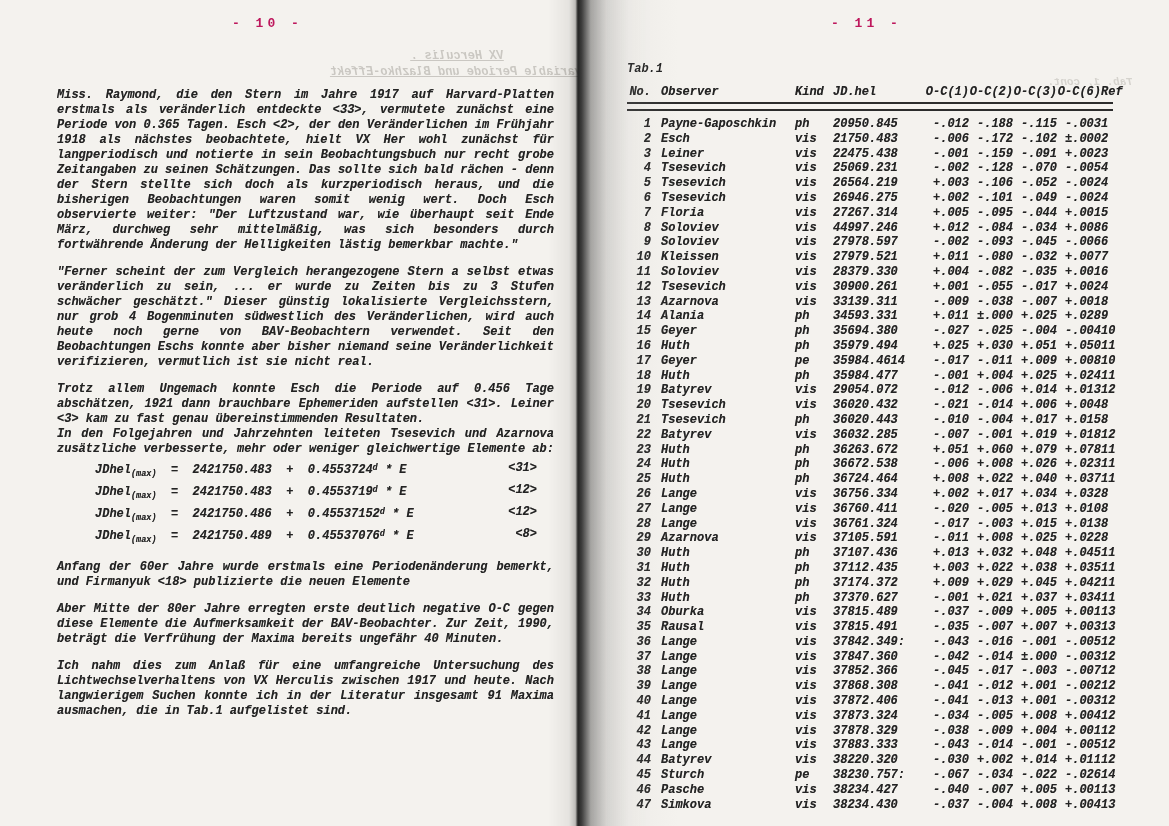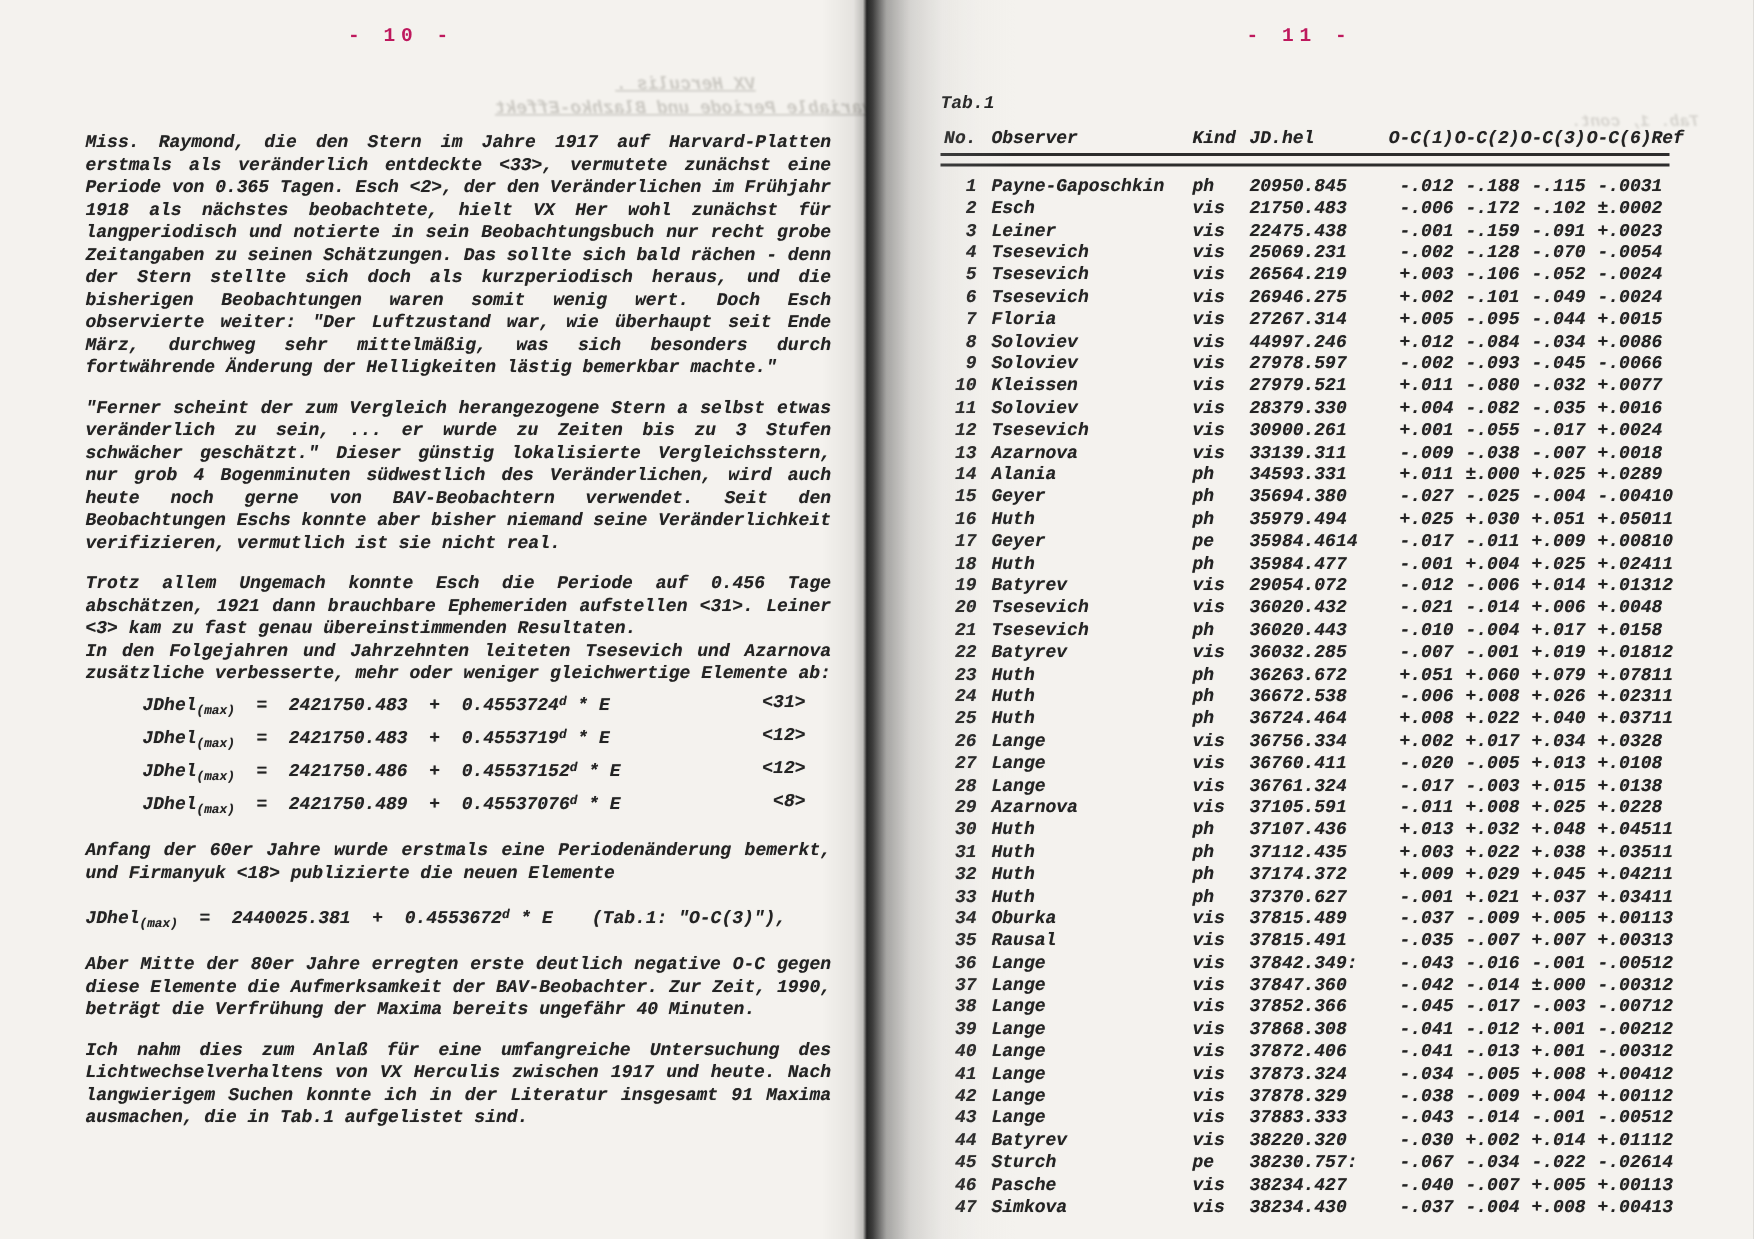--- a/index.html
+++ b/index.html
@@ -85,21 +85,20 @@
       <p class="para">"Ferner scheint der zum Vergleich herangezogene Stern a selbst etwas veränderlich zu sein, ... er wurde zu Zeiten bis zu 3 Stufen schwächer geschätzt." Dieser günstig lokalisierte Vergleichsstern, nur grob 4 Bogenminuten südwestlich des Veränderlichen, wird auch heute noch gerne von BAV-Beobachtern verwendet. Seit den Beobachtungen Eschs konnte aber bisher niemand seine Veränderlichkeit verifizieren, vermutlich ist sie nicht real.</p>
       <p class="para tight">Trotz allem Ungemach konnte Esch die Periode auf 0.456 Tage abschätzen, 1921 dann brauchbare Ephemeriden aufstellen &lt;31&gt;. Leiner &lt;3&gt; kam zu fast genau übereinstimmenden Resultaten.</p>
       <p class="para small-gap">In den Folgejahren und Jahrzehnten leiteten Tsesevich und Azarnova zusätzliche verbesserte, mehr oder weniger gleichwertige Elemente ab:</p>
       <div class="formulas" id="formulas">
           <div class="f-row"><span class="f-left"><span>JDhel</span><sub class="f-sub">(max)</sub><span>  =  </span><span>2421750.483</span><span>  +  </span><span>0.4553724</span><sup class="f-sup">d</sup><span> * E</span></span><span class="f-ref">&lt;31&gt;</span></div>
           <div class="f-row"><span class="f-left"><span>JDhel</span><sub class="f-sub">(max)</sub><span>  =  </span><span>2421750.483</span><span>  +  </span><span>0.4553719</span><sup class="f-sup">d</sup><span> * E</span></span><span class="f-ref">&lt;12&gt;</span></div>
           <div class="f-row"><span class="f-left"><span>JDhel</span><sub class="f-sub">(max)</sub><span>  =  </span><span>2421750.486</span><span>  +  </span><span>0.45537152</span><sup class="f-sup">d</sup><span> * E</span></span><span class="f-ref">&lt;12&gt;</span></div>
           <div class="f-row"><span class="f-left"><span>JDhel</span><sub class="f-sub">(max)</sub><span>  =  </span><span>2421750.489</span><span>  +  </span><span>0.45537076</span><sup class="f-sup">d</sup><span> * E</span></span><span class="f-ref">&lt;8&gt;</span></div>
         </div>
       <p class="para">Anfang der 60er Jahre wurde erstmals eine Periodenänderung bemerkt, und Firmanyuk &lt;18&gt; publizierte die neuen Elemente</p>
-      <div class="formula-new" id="formula-new"><span class="f-left"><span>JDhel</span><sub class="f-sub">(max)</sub><span>  =  </span><span>2440025.381</span><span>  +  </span><span>0.4553672</span><sup class="f-sup">d</sup><span> * E</span></span><span class="f-note">(Tab.1: "O-C(3)"),</span></div>
       <p class="para">Aber Mitte der 80er Jahre erregten erste deutlich negative O-C gegen diese Elemente die Aufmerksamkeit der BAV-Beobachter. Zur Zeit, 1990, beträgt die Verfrühung der Maxima bereits ungefähr 40 Minuten.</p>
       <p class="para tight">Ich nahm dies zum Anlaß für eine umfangreiche Untersuchung des Lichtwechselverhaltens von VX Herculis zwischen 1917 und heute. Nach langwierigem Suchen konnte ich in der Literatur insgesamt 91 Maxima ausmachen, die in Tab.1 aufgelistet sind.</p>
     </div>
   </div>
 
   <div class="page page-right">
     <div class="pageno pageno-right">- 11 -</div>
 
     <div class="bleed bleed-tabcont">
       <div>Tab. 1, cont.</div>

